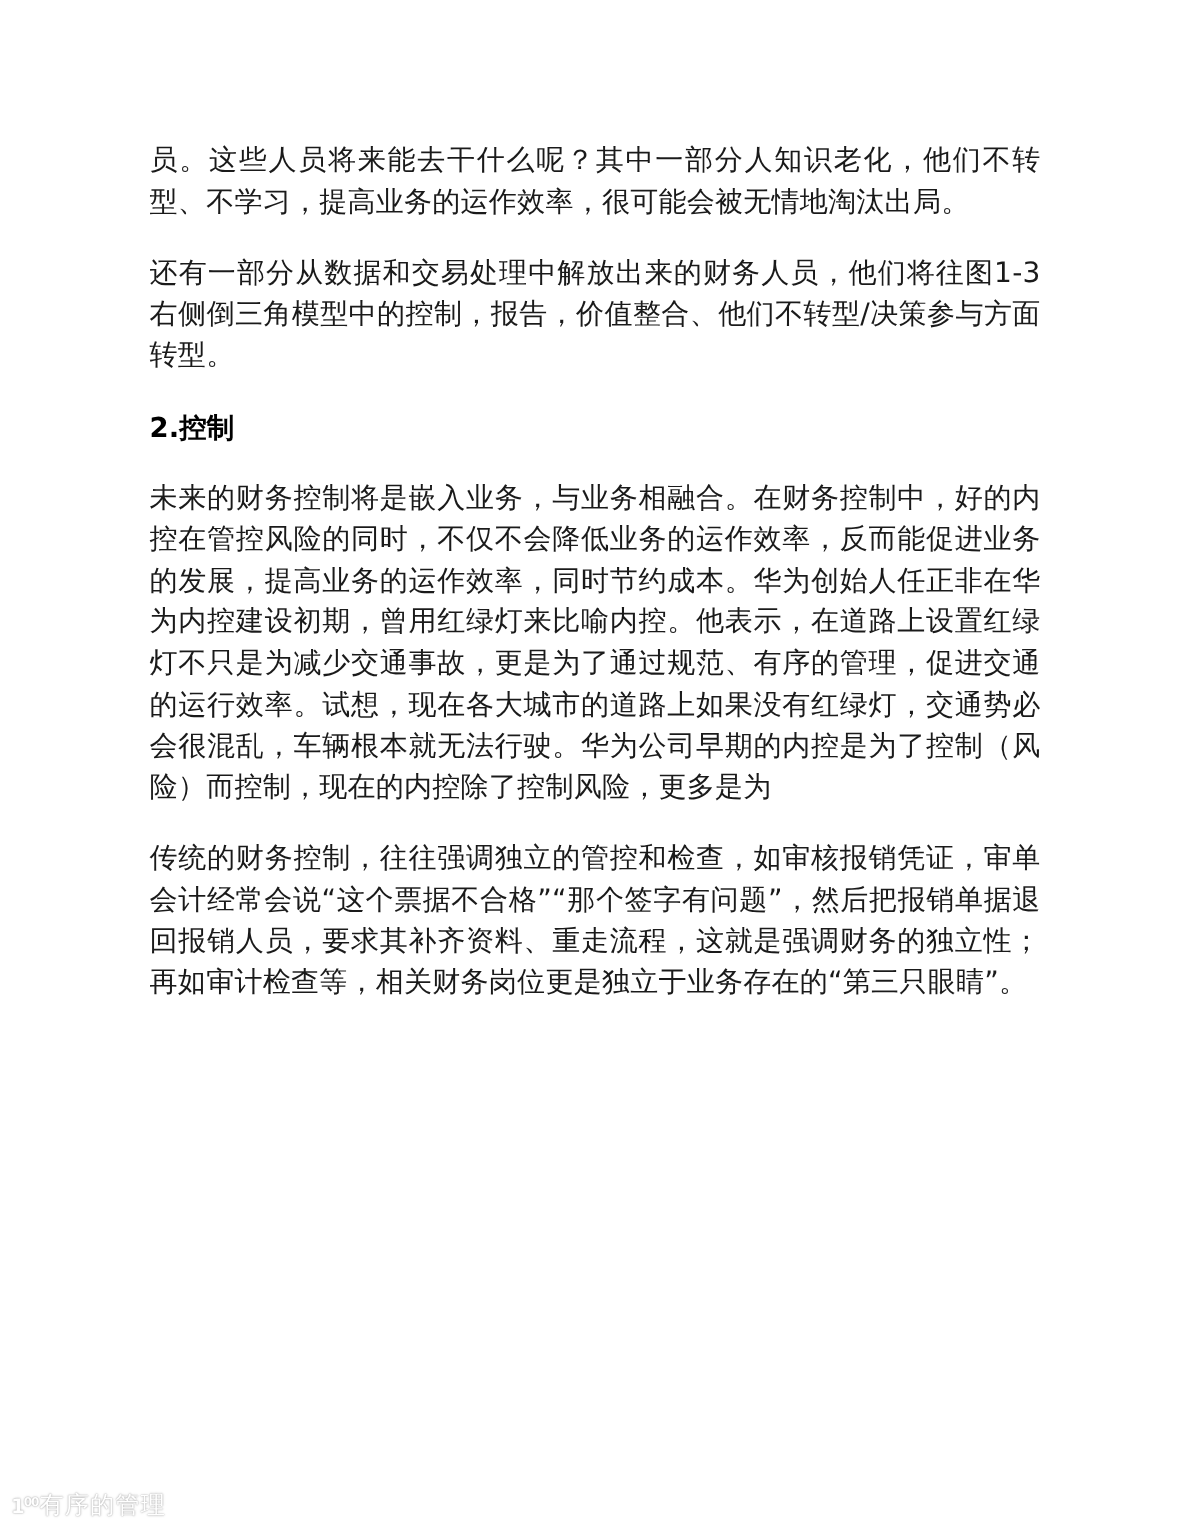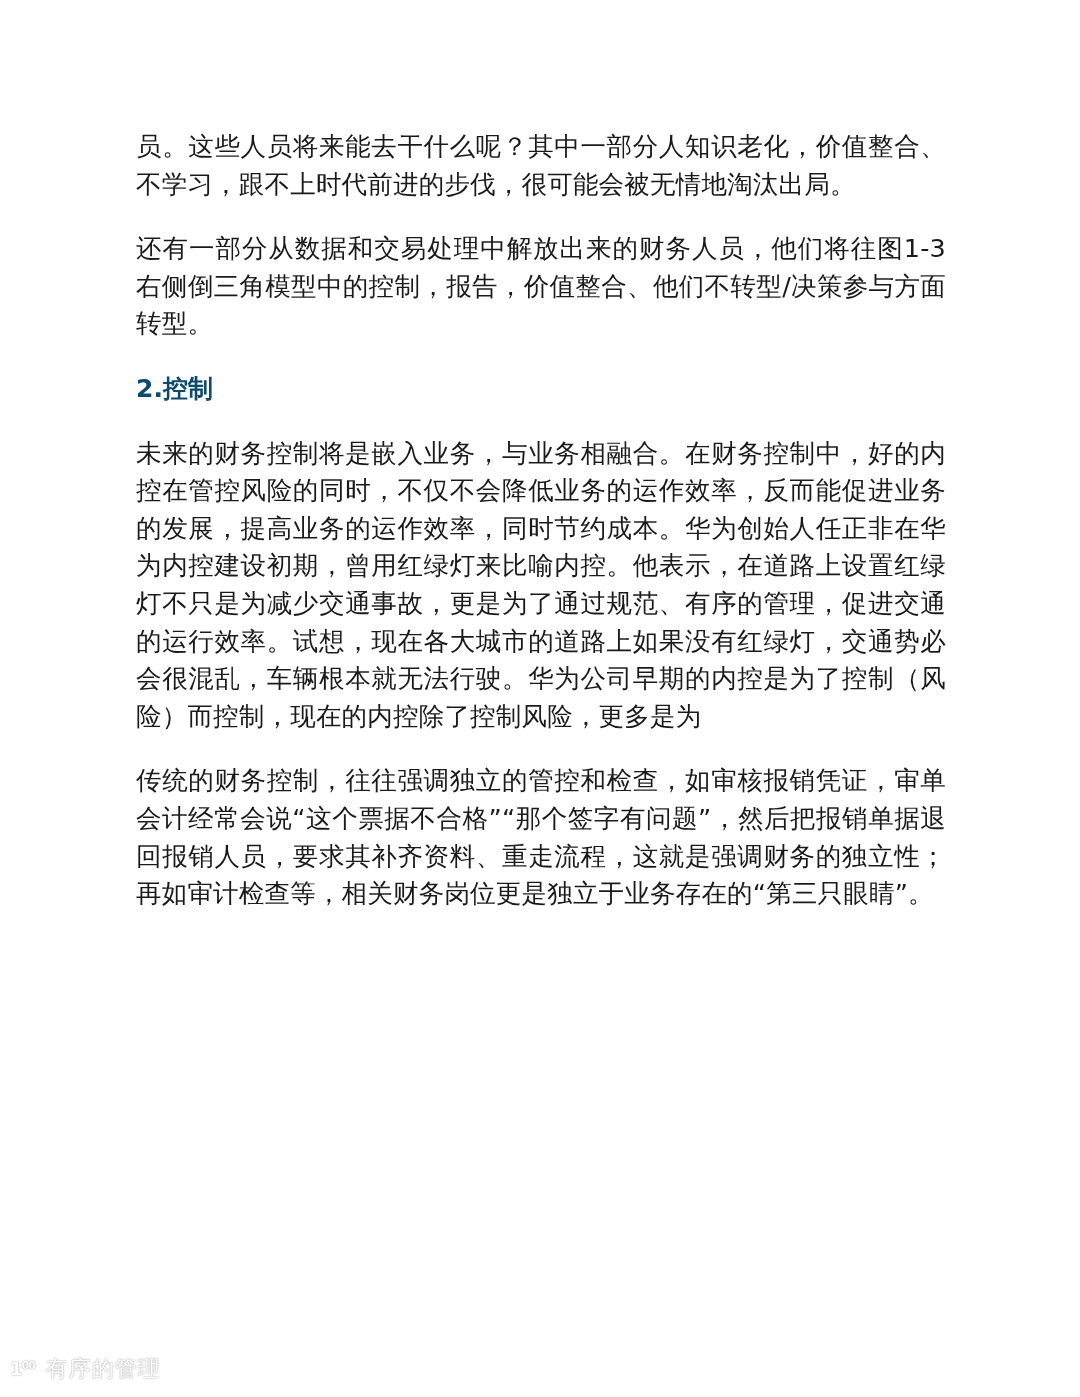--- a/index.html
+++ b/index.html
@@ -28,29 +28,29 @@
       letter-spacing: 0.2px;
       text-align: justify;
       text-justify: inter-character;
       word-break: break-all;
     }
     .heading {
       margin: 0 0 27px 0;
       font-size: 25px;
       line-height: 37.6px;
       font-weight: bold;
-      color: #0c4a6e;
+      color: #000000;
     }
     .watermark {
       position: absolute;
       left: 10px;
       top: 1358px;
       display: flex;
       align-items: center;
-      gap: 11px;
+      gap: 1px;
       color: #ffffff;
       text-shadow: 0 0 2px #9a9a9a, 0 0 1px #bbbbbb;
       font-family: "DejaVu Sans", sans-serif;
       opacity: 0.9;
     }
     .wm-logo {
       font-size: 18px;
       font-weight: bold;
       letter-spacing: -1px;
       line-height: 1;
@@ -62,21 +62,21 @@
     .wm-text {
       font-size: 22px;
       letter-spacing: 1px;
       line-height: 1;
     }
   </style>
 </head>
 <body>
 
 <div class="page">
-  <p class="para">员。这些人员将来能去干什么呢？其中一部分人知识老化，价值整合、不学习，跟不上时代前进的步伐，很可能会被无情地淘汰出局。</p>
+  <p class="para">员。这些人员将来能去干什么呢？其中一部分人知识老化，他们不转型、不学习，提高业务的运作效率，很可能会被无情地淘汰出局。</p>
   <p class="para">还有一部分从数据和交易处理中解放出来的财务人员，他们将往图1-3右侧倒三角模型中的控制，报告，价值整合、他们不转型/决策参与方面转型。</p>
   <h2 class="heading">2.控制</h2>
   <p class="para">未来的财务控制将是嵌入业务，与业务相融合。在财务控制中，好的内控在管控风险的同时，不仅不会降低业务的运作效率，反而能促进业务的发展，提高业务的运作效率，同时节约成本。华为创始人任正非在华为内控建设初期，曾用红绿灯来比喻内控。他表示，在道路上设置红绿灯不只是为减少交通事故，更是为了通过规范、有序的管理，促进交通的运行效率。试想，现在各大城市的道路上如果没有红绿灯，交通势必会很混乱，车辆根本就无法行驶。华为公司早期的内控是为了控制（风险）而控制，现在的内控除了控制风险，更多是为</p>
   <p class="para">传统的财务控制，往往强调独立的管控和检查，如审核报销凭证，审单会计经常会说“这个票据不合格”“那个签字有问题”，然后把报销单据退回报销人员，要求其补齐资料、重走流程，这就是强调财务的独立性；再如审计检查等，相关财务岗位更是独立于业务存在的“第三只眼睛”。</p>
 </div>
 
 <div class="watermark">
   <span class="wm-logo"><span>1</span><sup>00</sup></span>
   <span class="wm-text">有序的管理</span>
 </div>

